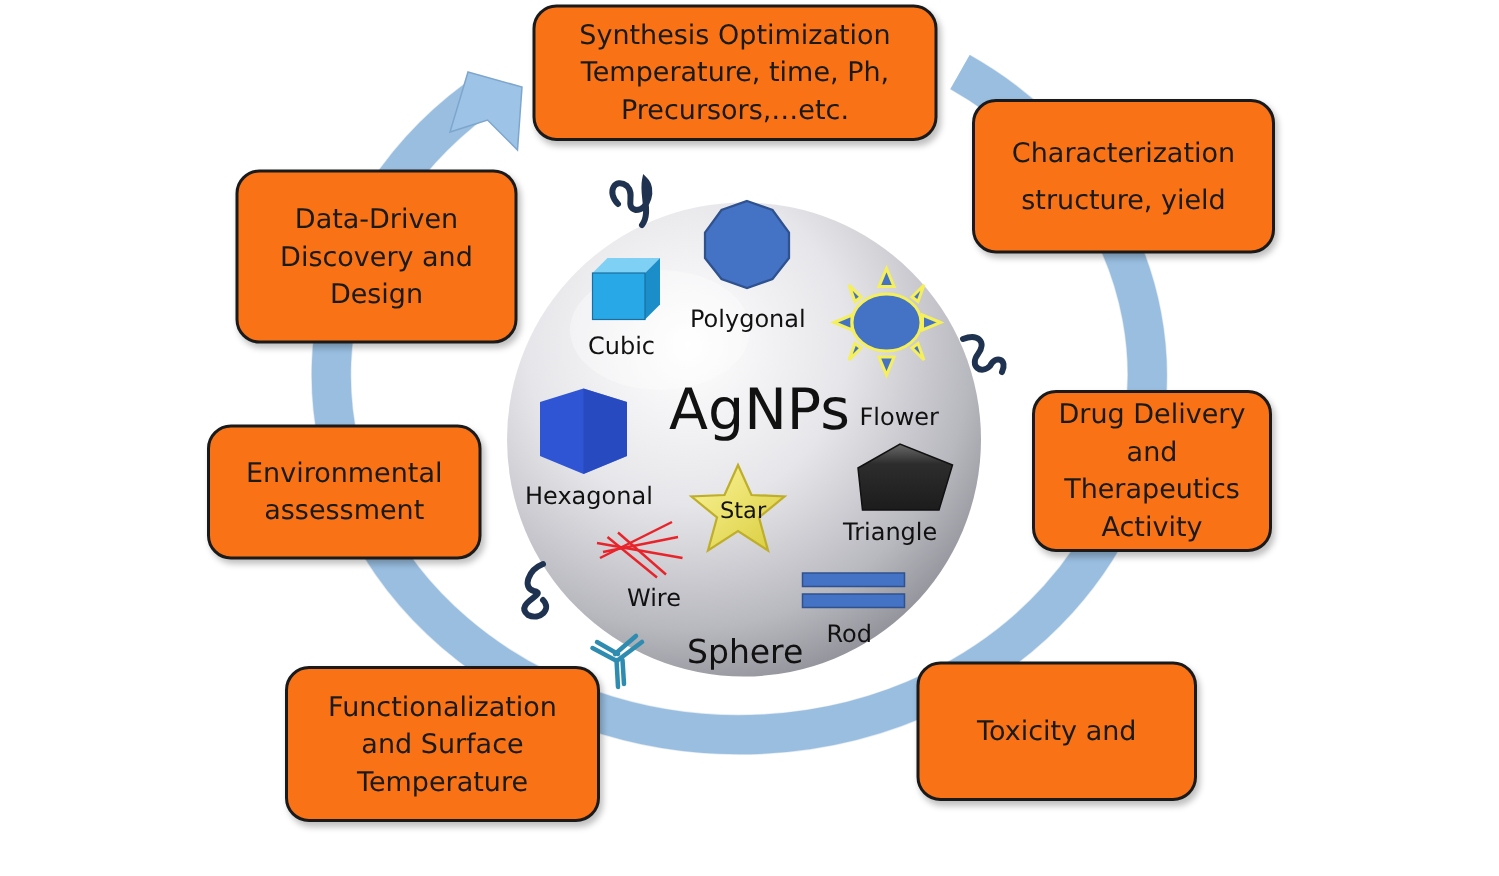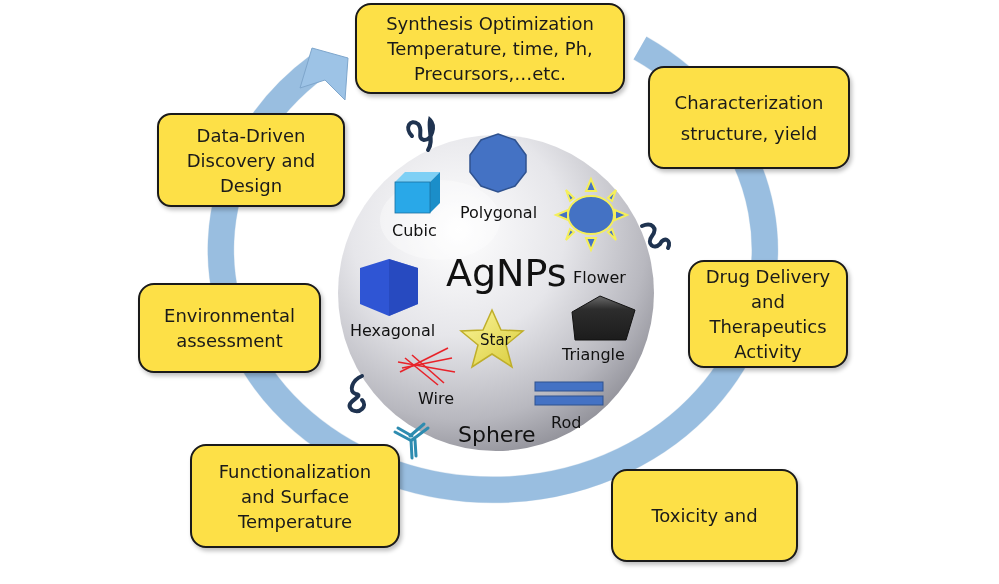--- a/index.html
+++ b/index.html
@@ -1,19 +1,19 @@
 <!DOCTYPE html>
 <html><head>
 <meta charset="utf-8">
 <style>
   html, body { margin: 0; padding: 0; background: #ffffff; }
   body { width: 999px; height: 584px; position: relative; overflow: hidden;
          font-family: "DejaVu Sans", "Liberation Sans", sans-serif; }
   #stage { position: absolute; left: 0; top: 0; width: 999px; height: 584px; }
-  .box { position: absolute; background: #fde047; border: 2.5px solid #1a1a1a;
+  .box { position: absolute; background: #f97316; border: 2.5px solid #1a1a1a;
          border-radius: 16px; box-sizing: border-box; display: flex;
          flex-direction: column; align-items: center; justify-content: center;
          text-align: center; color: #1a1a1a; font-size: 18px; line-height: 25px;
          box-shadow: 2px 3px 4px rgba(0,0,0,0.25); }
   .box .t { display: block; }
   .box .gap { height: 6px; }
   .shape-label { font-size: 16px; fill: #111; font-family: "DejaVu Sans", "Liberation Sans", sans-serif; }
   .title-label { font-size: 38px; fill: #111; font-family: "DejaVu Sans", "Liberation Sans", sans-serif; }
   .sphere-label { font-size: 22px; fill: #111; font-family: "DejaVu Sans", "Liberation Sans", sans-serif; }
 </style>
@@ -130,21 +130,21 @@
     <span class="t">Temperature, time, Ph,</span>
     <span class="t">Precursors,…etc.</span>
   </div>
 
   <div class="box" style="left:648px;top:66px;width:202px;height:103px;">
     <span class="t">Characterization</span>
     <span class="gap"></span>
     <span class="t">structure, yield</span>
   </div>
 
-  <div class="box" style="left:157px;top:113px;width:188px;height:94px;border-radius:14px;">
+  <div class="box" style="left:157px;top:113px;width:188px;height:116px;">
     <span class="t">Data-Driven</span>
     <span class="t">Discovery and</span>
     <span class="t">Design</span>
   </div>
 
   <div class="box" style="left:688px;top:260px;width:160px;height:108px;text-align:center;">
     <span class="t">Drug Delivery</span>
     <span class="t">and</span>
     <span class="t">Therapeutics</span>
     <span class="t">Activity</span>
@@ -154,16 +154,16 @@
     <span class="t">Environmental</span>
     <span class="t">assessment</span>
   </div>
 
   <div class="box" style="left:190px;top:444px;width:210px;height:104px;border-radius:16px;">
     <span class="t">Functionalization</span>
     <span class="t">and Surface</span>
     <span class="t">Temperature</span>
   </div>
 
-  <div class="box" style="left:611px;top:469px;width:187px;height:93px;">
+  <div class="box" style="left:611px;top:441px;width:187px;height:93px;">
     <span class="t">Toxicity and</span>
   </div>
 </div>
 
 </body></html>

